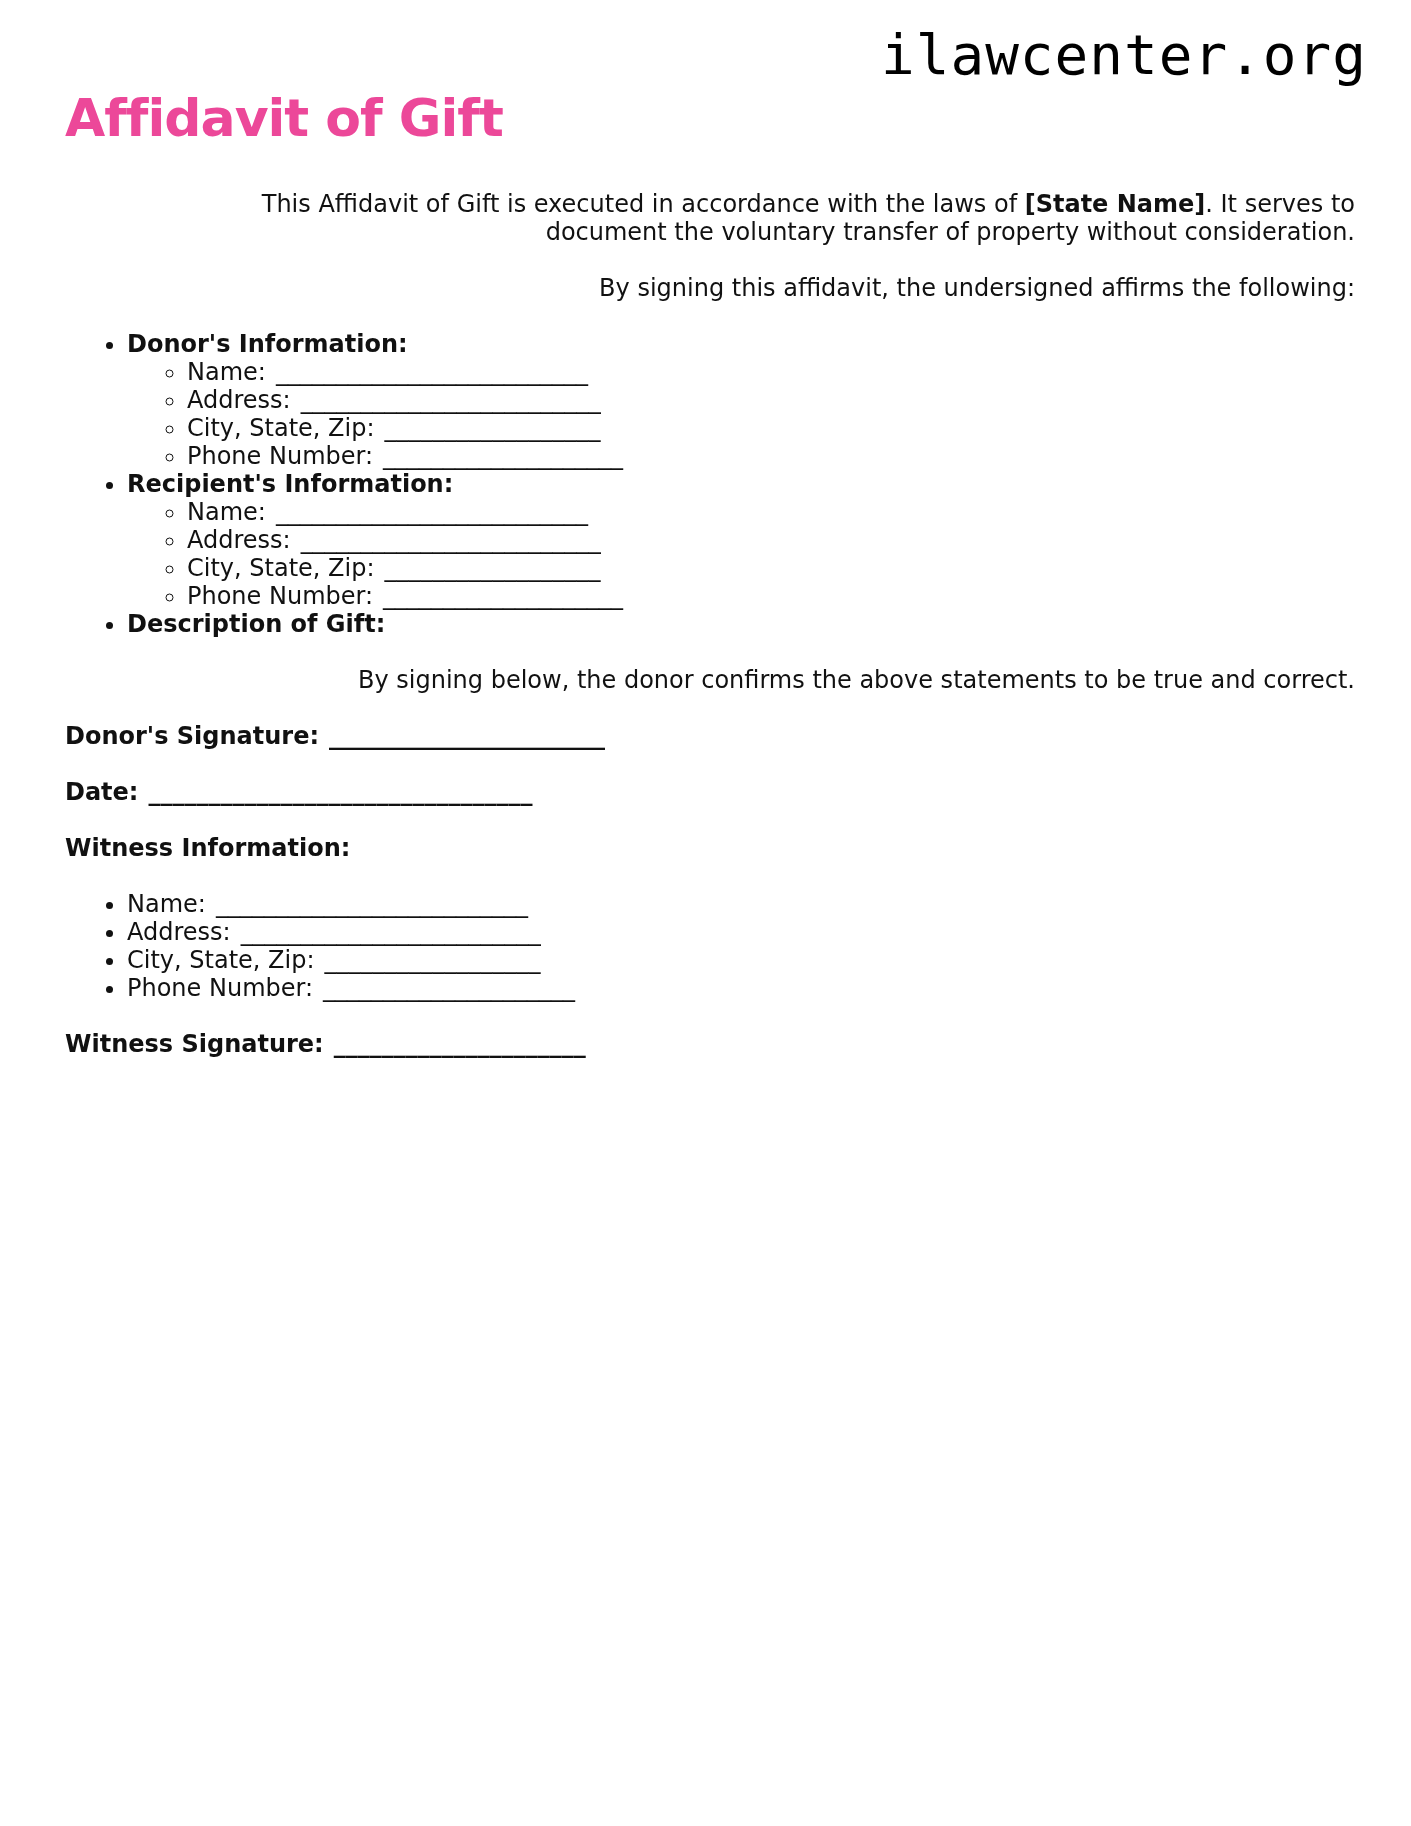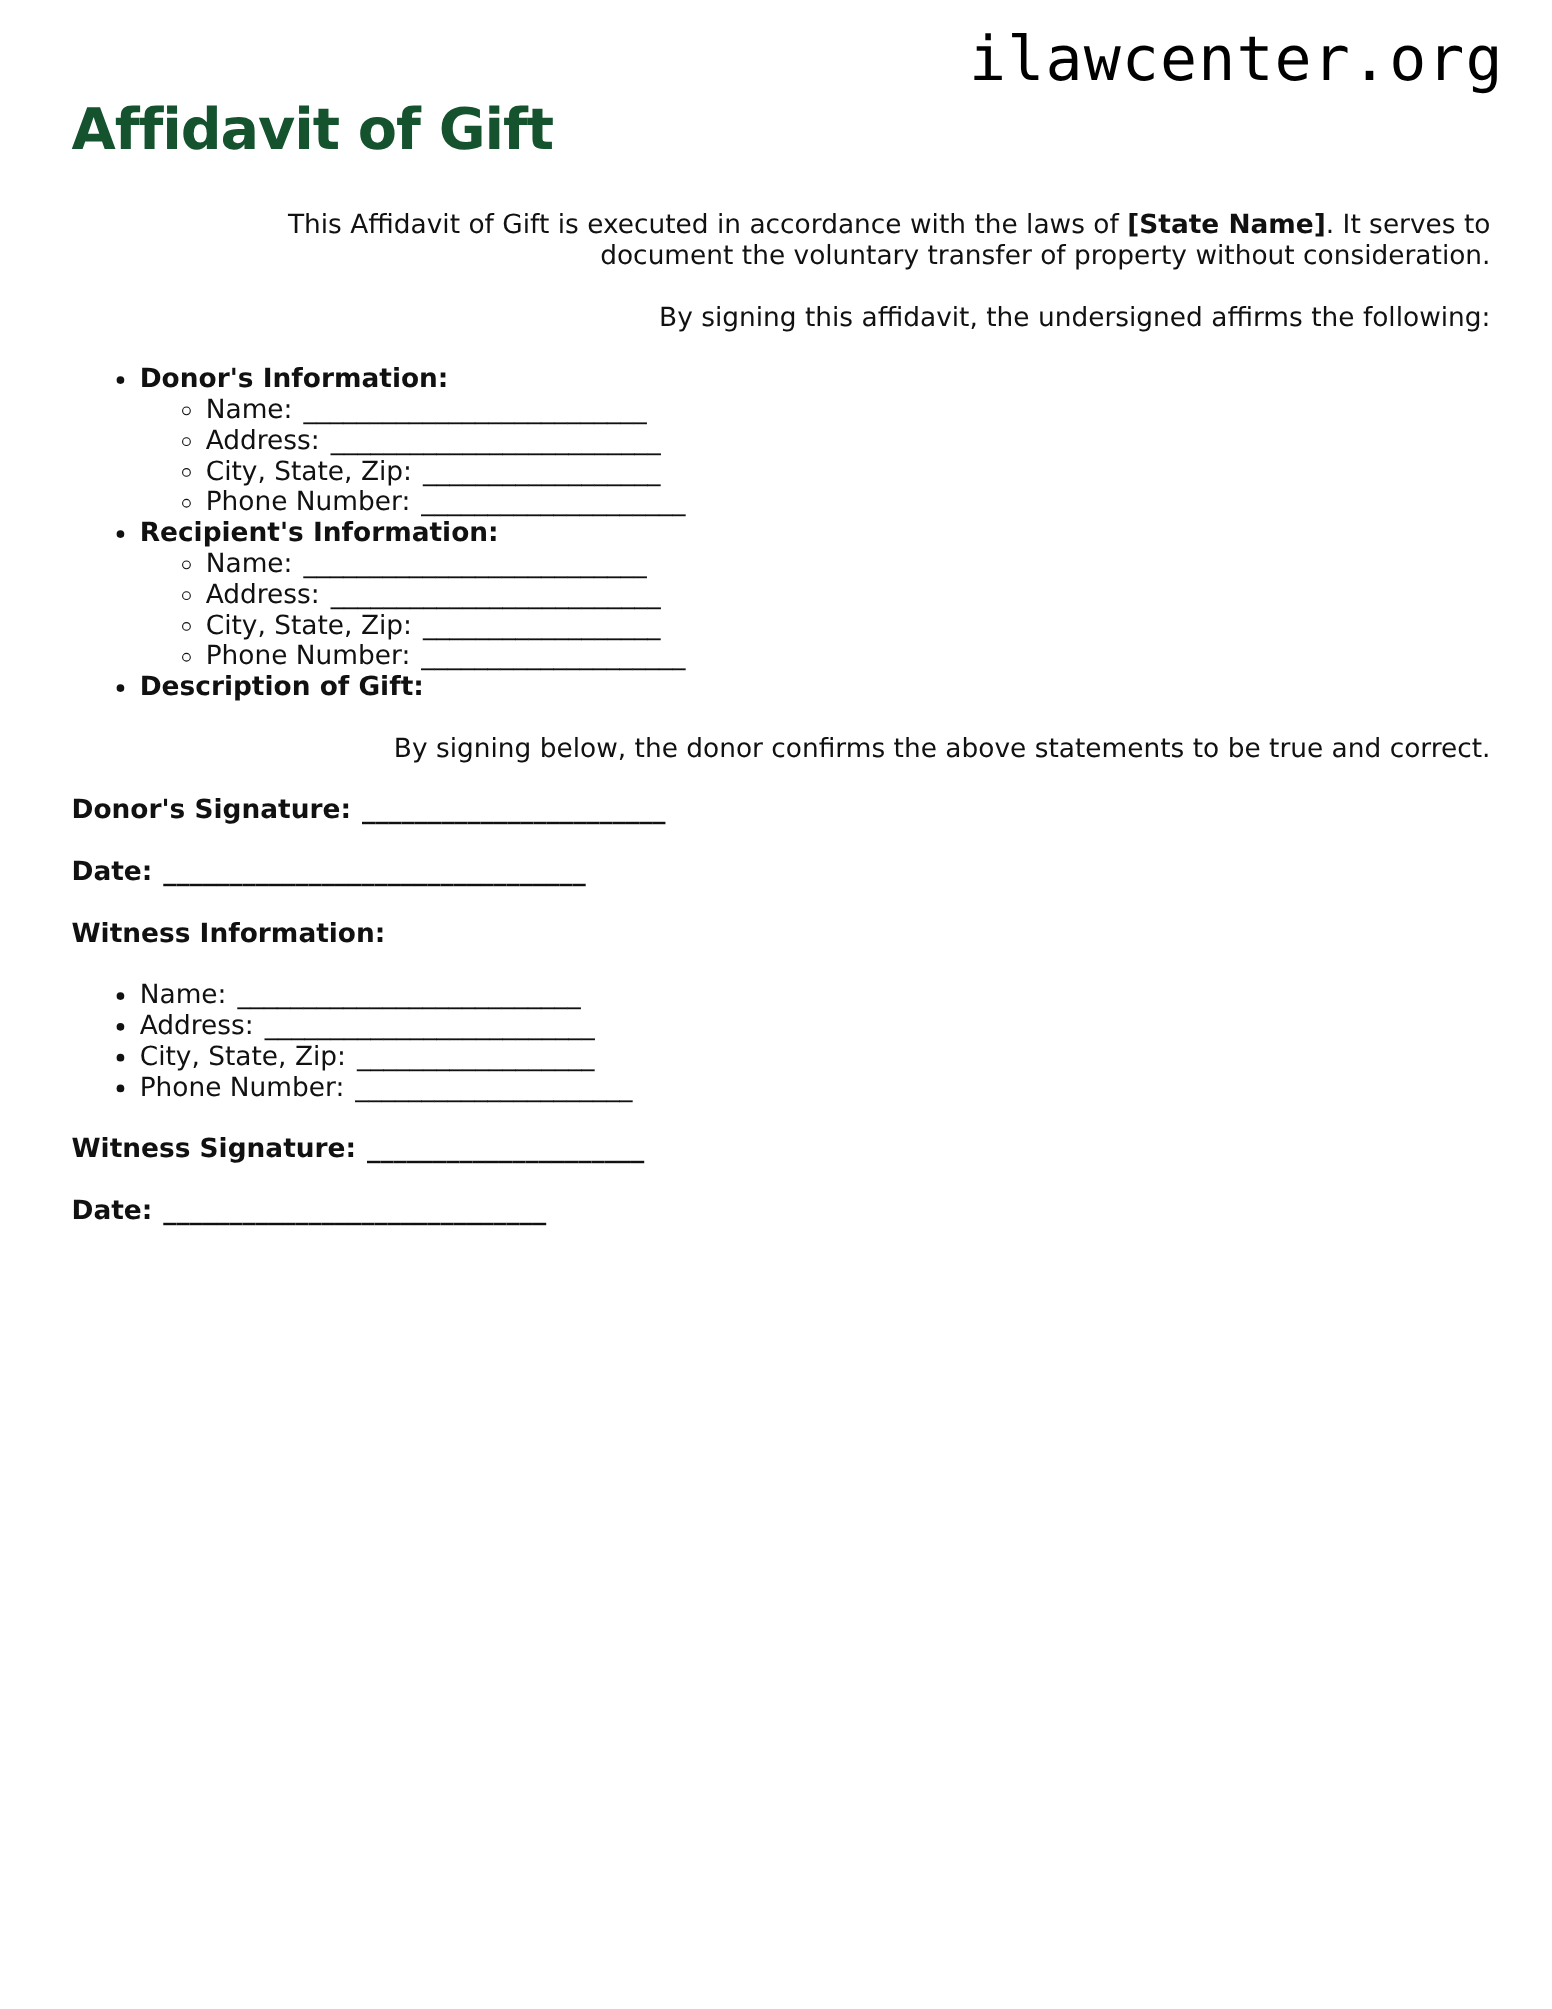--- a/index.html
+++ b/index.html
@@ -29,21 +29,21 @@
     line-height: 58px;
     color: #000000;
     letter-spacing: 1px;
   }
   h1.title {
     margin: 6px 0 44px 0;
     font-size: 52px;
     line-height: 56px;
     font-weight: bold;
     letter-spacing: -1px;
-    color: #14532d;
+    color: #ec4899;
   }
   p.para {
     margin: 28px 0;
     white-space: pre-line;
     max-width: 1290px;
     text-align: right;
   }
   b.inlinebold { font-weight: bold; }
   ul.level1 {
     margin: 28px 0;
@@ -128,15 +128,14 @@
 
   <ul class="witness">
     <li><span>Name:</span><span class="blank">__________________________</span></li>
     <li><span>Address:</span><span class="blank">_________________________</span></li>
     <li><span>City, State, Zip:</span><span class="blank">__________________</span></li>
     <li><span>Phone Number:</span><span class="blank">_____________________</span></li>
   </ul>
 
   <p class="sigline"><span>Witness Signature:</span><span class="blank">_____________________</span></p>
 
-  <p class="sigline"><span>Date:</span><span class="blank">_____________________________</span></p>
 
 </div>
 
 </body></html>

